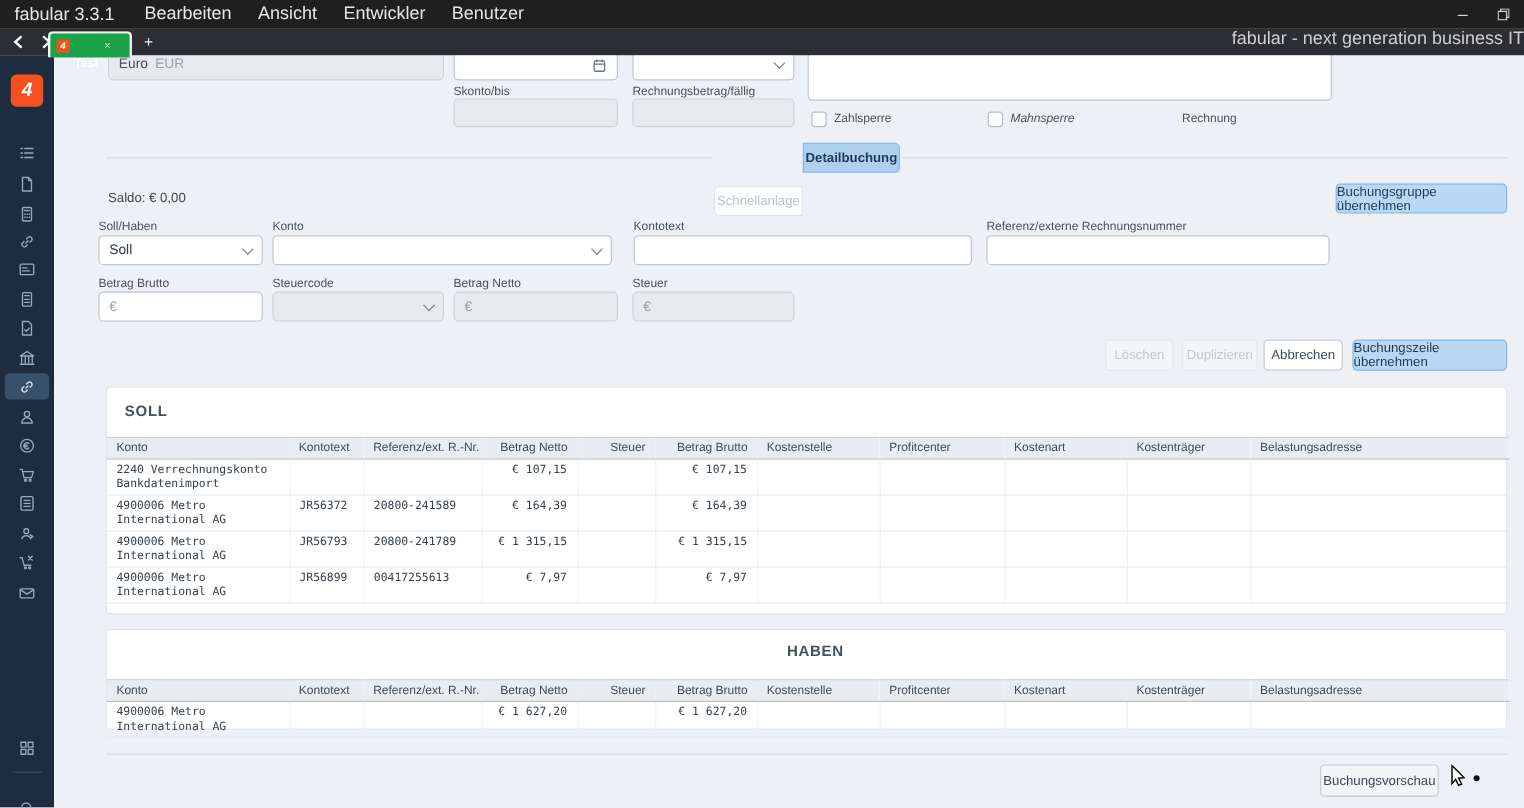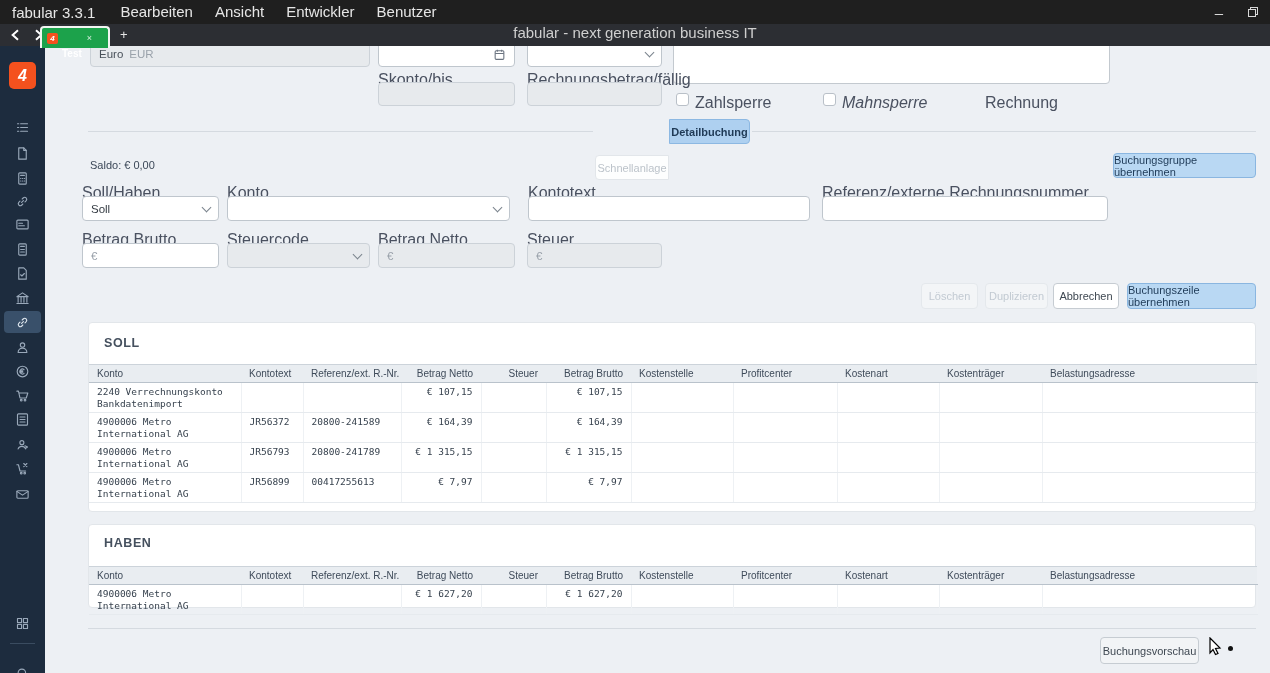--- a/index.html
+++ b/index.html
@@ -6,21 +6,21 @@
   html,body { width:1270px; height:673px; overflow:hidden; background:#edf0f4;
               font-family:"Liberation Sans", sans-serif; }
   .abs { position:absolute; }
   #stage { position:relative; width:1270px; height:673px; }
 
   
   #titlebar { left:0; top:0; width:1270px; height:24px; background:#1f1f1f; z-index:40;
               display:flex; align-items:center; color:#e6e6e6; font-size:15px; }
   .menu-item { padding:0 11px; height:24px; line-height:24px; cursor:default; }
   #app-name { padding:0 14px 0 12px; }
-  #window-title { position:absolute; left:0; right:0; text-align:center; color:#cfcfcf; pointer-events:none;margin-top:41px; }
+  #window-title { position:absolute; left:0; right:0; text-align:right; color:#cfcfcf; pointer-events:none;margin-top:41px; }
   .win-ctl { width:34px; height:24px; display:flex; align-items:center; justify-content:center; color:#d8d8d8; }
 
   
   #tabbar { left:0; top:24px; width:1270px; height:22px; background:#2c2e33; z-index:39; }
   .nav-arrow { width:16px; height:16px; color:#fff; }
   #tab-test { position:absolute; left:40px; top:2px; width:70px; height:22px; background:#1ca24b;
               border:2px solid #f2f5f2; border-bottom:none; border-radius:4px 4px 0 0;
               display:flex; align-items:center; gap:4px; padding:0 5px; z-index:41; }
   #tab-badge { width:11px; height:11px; background:#f4511e; border-radius:2px; color:#fff;
                font-size:8px; font-weight:bold; font-style:italic; text-align:center; line-height:11px; }
@@ -34,21 +34,21 @@
           border-radius:5px; color:#fff; font-weight:bold; font-style:italic; font-size:16px;
           display:flex; align-items:center; justify-content:center; }
   .sb-item { position:absolute; left:4px; width:37px; height:22px; border-radius:4px;
              display:flex; align-items:center; justify-content:center; }
   .sb-item.active { background:#39506a; }
   .sb-item svg { stroke:#9aa9ba; }
   .sb-item.active svg { stroke:#dfe7ef; }
   #sb-divider { position:absolute; left:10px; width:25px; height:1px; background:#3a4c60; }
 
   
-  .lbl { font-size:16px; color:#4a5160; }
+  .lbl { font-size:10px; color:#4a5160; }
   .fld { border:1px solid #bfc6cd; border-radius:4px; background:#fff; font-family:"Liberation Sans",sans-serif;
          font-size:11.5px; color:#333a42; padding:0 8px; display:flex; align-items:center; }
   .fld.gray { background:#e7eaed; border-color:#ccd2d8; color:#49515a; }
   .fld input { border:none; outline:none; background:transparent; width:100%;
                font:11.5px "Liberation Sans",sans-serif; color:#333a42; }
   .fld input::placeholder { color:#9aa2ab; }
   .chev { width:7px; height:7px; border-right:1.6px solid #7a838c; border-bottom:1.6px solid #7a838c;
           transform:rotate(45deg); margin-left:auto; margin-top:-3px; flex:none; }
   .muted { color:#9aa2ab; }
   .btn { border-radius:4px; font-size:11px; display:flex; align-items:center; justify-content:center;
@@ -239,21 +239,21 @@
             <td></td>
             <td></td>
             <td></td>
             <td></td>
           </tr>
         </tbody>
       </table>
   </div>
 
   <div class="abs card" style="left:88px; top:524px; width:1168px; height:84px;">
-    <div class="sec-title" style="margin:11px 0 16px 15px;">HABEN</div>
+    <div class="sec-title" style="margin:11px 0 16px 15px;text-align:center;">HABEN</div>
     <table class="grid" style="margin-top:11px;">
         <colgroup>
           <col style="width: 152px;">
           <col style="width: 62px;">
           <col style="width: 98px;">
           <col style="width: 80px;">
           <col style="width: 65px;">
           <col style="width: 85px;">
           <col style="width: 102px;">
           <col style="width: 104px;">

